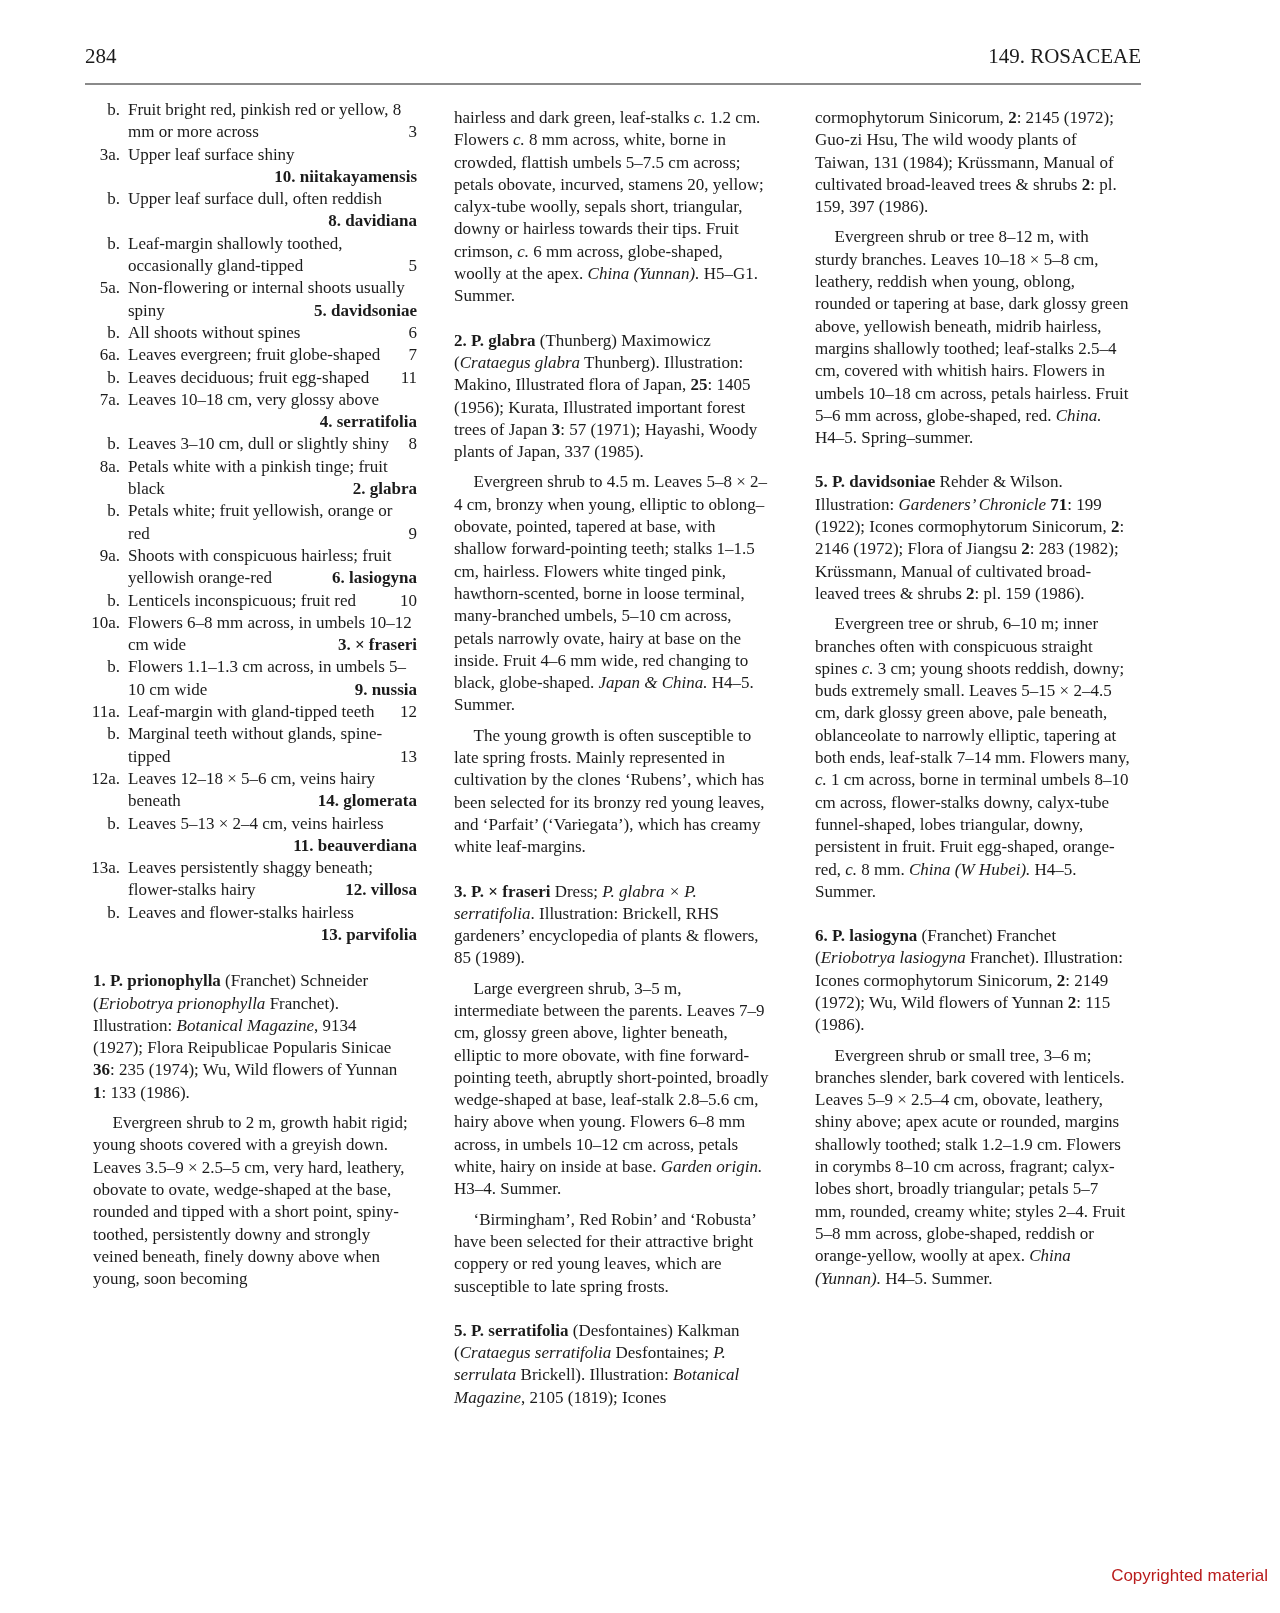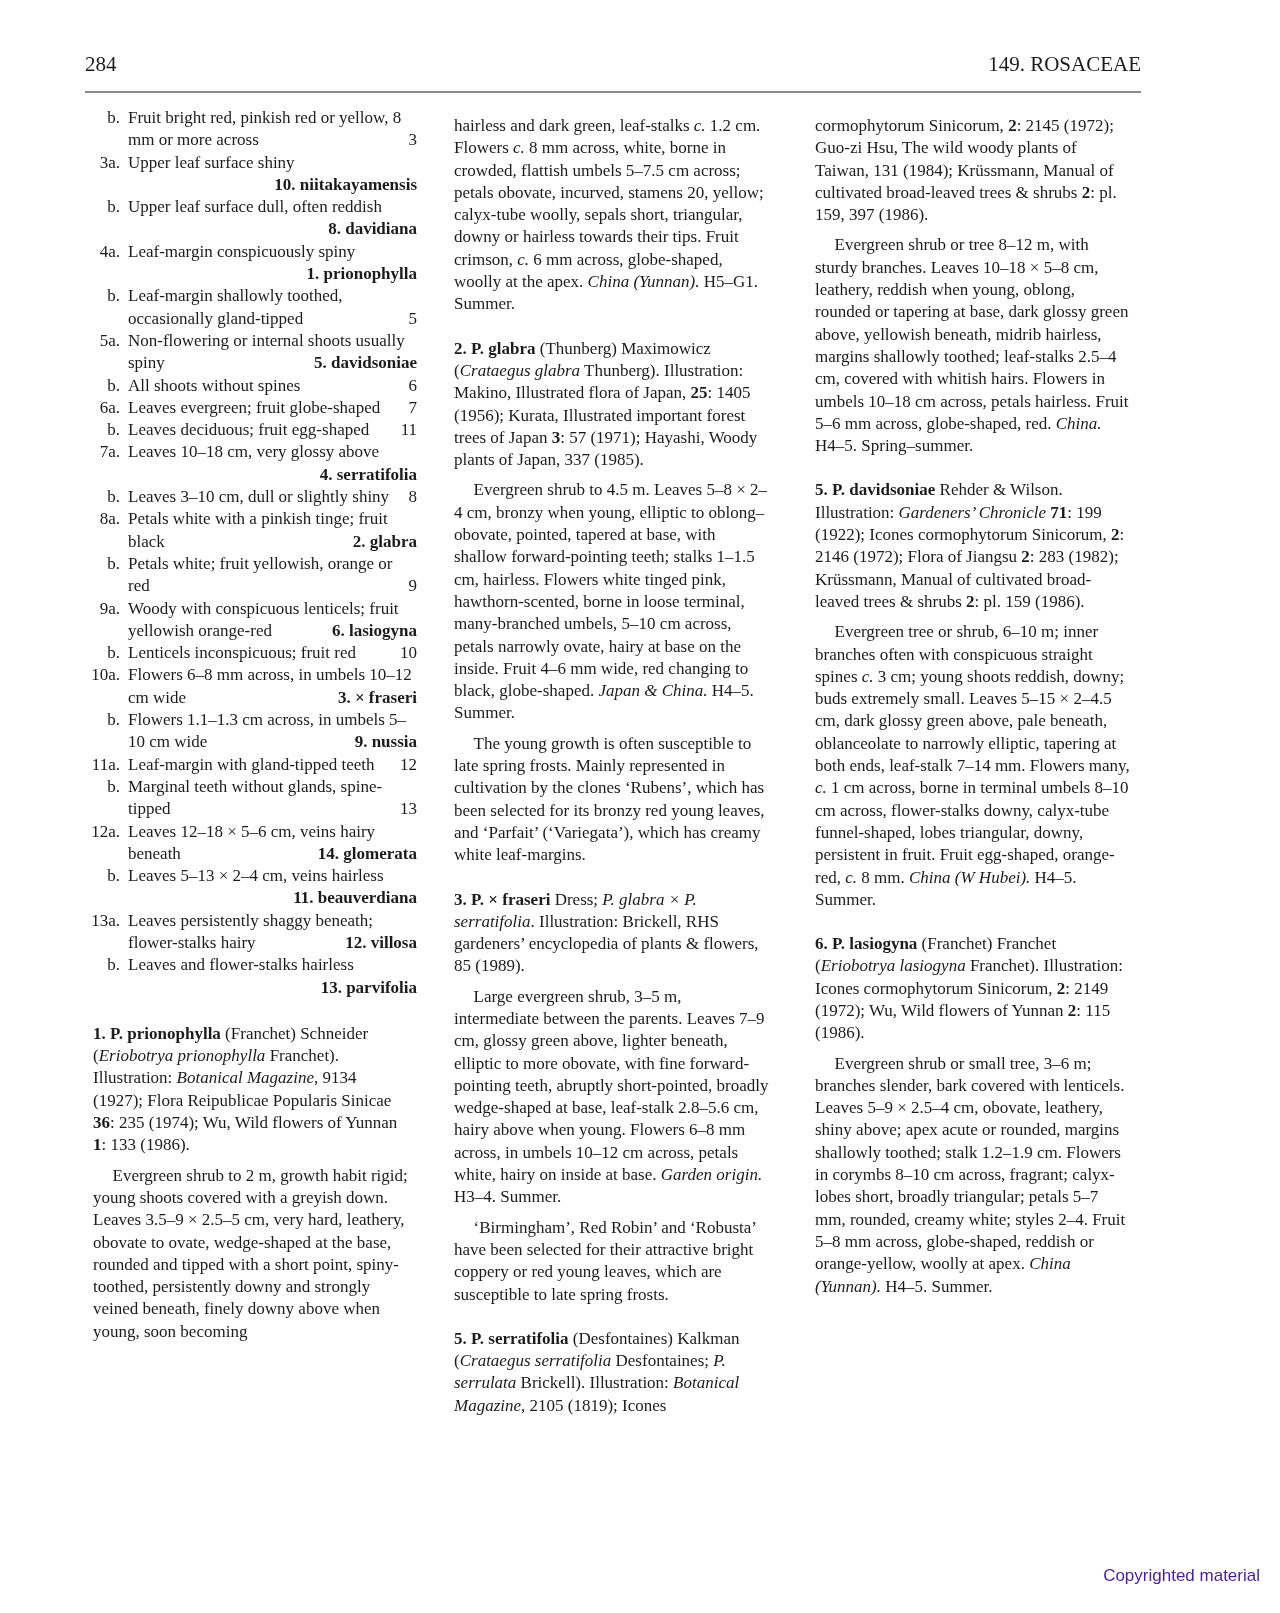--- a/index.html
+++ b/index.html
@@ -5,44 +5,44 @@
   html,body{margin:0;padding:0;}
   body{
     width:1280px;height:1613px;
     background:#ffffff;
     font-family:"Liberation Serif", serif;
     color:#1b1b1b;
     overflow:hidden;
     position:relative;
   }
   .page{position:absolute;left:0;top:0;width:1280px;height:1613px;}
-  .content{position:absolute;left:85px;top:52px;width:1056px;}
+  .content{position:absolute;left:85px;top:44px;width:1056px;}
   .header{display:flex;justify-content:space-between;align-items:baseline;font-size:21px;}
   .rule{margin-top:14px;height:2px;background:#8a8a8a;}
   .cols{display:flex;gap:29px;margin-top:14px;}
   .col{width:332px;font-size:17px;line-height:22.3px;text-align:left;}
 
   
   .key{margin-bottom:24px;}
   .kentry{position:relative;padding-left:43px;display:flow-root;}
   .klabel{position:absolute;left:0;top:0;width:35px;text-align:right;}
   .kref{float:right;padding-left:8px;}
   .kref.b{font-weight:bold;}
 
   
   .para{margin:8px;}
   .para.ind{text-indent:1.15em;}
   .para.sp{margin-top:22px;}
   .b{font-weight:bold;}
   .i{font-style:italic;}
 
   .watermark{
-    position:absolute;right:20px;top:1566px;
+    position:absolute;right:12px;top:1566px;
     font-family:"Liberation Sans", sans-serif;
-    font-size:17px;color:#4c1d95;
+    font-size:17px;color:#b91c1c;
   }
 </style>
 </head>
 <body>
 
 <div class="page">
   <div class="content">
 
     <div class="header">
       <span class="pagenum">284</span>
@@ -64,25 +64,20 @@
               <span class="klabel">3a.</span>
               <span class="ktext">Upper leaf surface shiny</span>
               <span class="kref b">10. niitakayamensis</span>
             </div>
             <div class="kentry">
               <span class="klabel">b.</span>
               <span class="ktext">Upper leaf surface dull, often reddish</span>
               <span class="kref b">8. davidiana</span>
             </div>
             <div class="kentry">
-              <span class="klabel">4a.</span>
-              <span class="ktext">Leaf-margin conspicuously spiny</span>
-              <span class="kref b">1. prionophylla</span>
-            </div>
-            <div class="kentry">
               <span class="klabel">b.</span>
               <span class="ktext">Leaf-margin shallowly toothed, occasionally gland-tipped</span>
               <span class="kref">5</span>
             </div>
             <div class="kentry">
               <span class="klabel">5a.</span>
               <span class="ktext">Non-flowering or internal shoots usually spiny</span>
               <span class="kref b">5. davidsoniae</span>
             </div>
             <div class="kentry">
@@ -115,21 +110,21 @@
               <span class="ktext">Petals white with a pinkish tinge; fruit black</span>
               <span class="kref b">2. glabra</span>
             </div>
             <div class="kentry">
               <span class="klabel">b.</span>
               <span class="ktext">Petals white; fruit yellowish, orange or red</span>
               <span class="kref">9</span>
             </div>
             <div class="kentry">
               <span class="klabel">9a.</span>
-              <span class="ktext">Woody with conspicuous lenticels; fruit yellowish orange-red</span>
+              <span class="ktext">Shoots with conspicuous hairless; fruit yellowish orange-red</span>
               <span class="kref b">6. lasiogyna</span>
             </div>
             <div class="kentry">
               <span class="klabel">b.</span>
               <span class="ktext">Lenticels inconspicuous; fruit red</span>
               <span class="kref">10</span>
             </div>
             <div class="kentry">
               <span class="klabel">10a.</span>
               <span class="ktext">Flowers 6–8 mm across, in umbels 10–12 cm wide</span>

